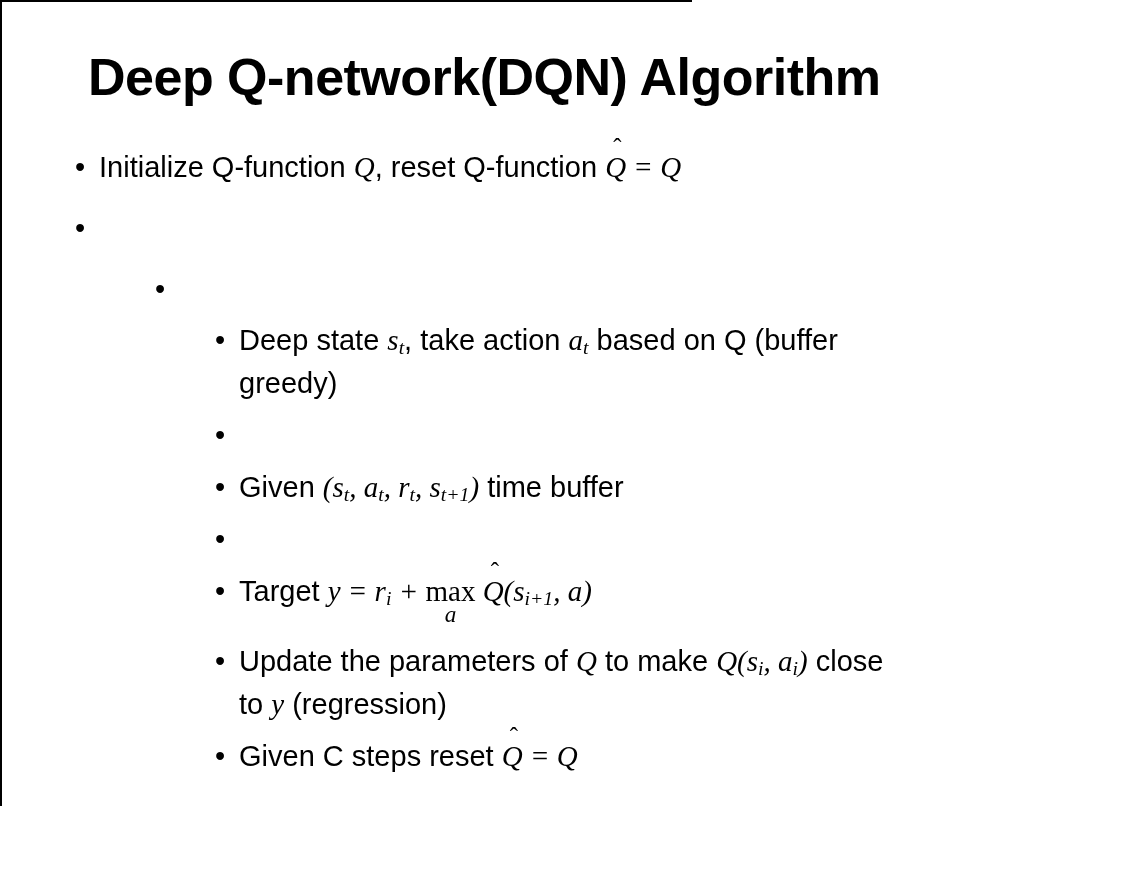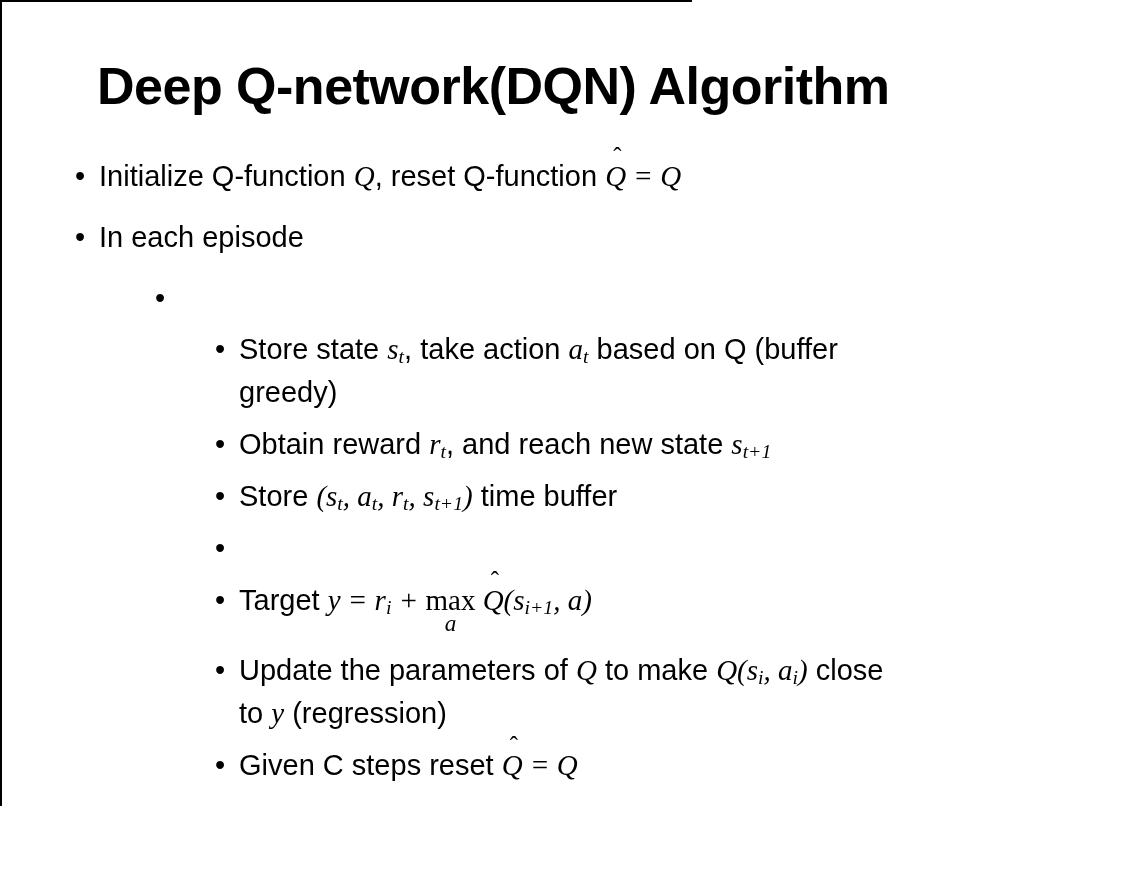--- a/index.html
+++ b/index.html
@@ -11,21 +11,21 @@
     position: relative;
     overflow: hidden;
   }
   .slide { position: absolute; inset: 0; }
 
   
   .frame-top  { position: absolute; top: 0; left: 0; width: 692px; height: 2px; background: #000; }
   .frame-left { position: absolute; top: 0; left: 0; width: 2px; height: 806px; background: #000; }
 
   .title {
-    margin: 9px;
+    margin: 0;
     padding: 48px 20px 0 88px;
     font-size: 52px;
     font-weight: bold;
     letter-spacing: -0.5px;
     line-height: 1.15;
   }
 
   .body {
     margin-top: 38px;
     font-size: 29px;
@@ -82,36 +82,34 @@
 
   <h1 class="title">Deep Q-network(DQN) Algorithm</h1>
 
   <div class="body">
       <div class="b l1">
         <span class="marker">•</span>
         <span class="content"><span class="txt">Initialize Q-function </span><span class="math">Q</span><span class="txt">, reset Q-function </span><span class="math hat-wrap"><span>Q</span><span class="hat-mark">ˆ</span></span><span class="math"> = Q</span></span>
       </div>
       <div class="b l1">
         <span class="marker">•</span>
-        <span class="content"><span class="txt">In each episode</span></span>
       </div>
       <div class="b l2">
         <span class="marker">•</span>
       </div>
       <div class="b l3">
         <span class="marker">•</span>
-        <span class="content"><span class="txt">Store state </span><span class="math">s</span><sub class="msub">t</sub><span class="txt">, take action </span><span class="math">a</span><sub class="msub">t</sub><span class="txt"> based on Q (buffer</span><br><span class="txt">greedy)</span></span>
+        <span class="content"><span class="txt">Deep state </span><span class="math">s</span><sub class="msub">t</sub><span class="txt">, take action </span><span class="math">a</span><sub class="msub">t</sub><span class="txt"> based on Q (buffer</span><br><span class="txt">greedy)</span></span>
       </div>
       <div class="b l3">
         <span class="marker">•</span>
-        <span class="content"><span class="txt">Obtain reward </span><span class="math">r</span><sub class="msub">t</sub><span class="txt">, and reach new state </span><span class="math">s</span><sub class="msub">t+1</sub></span>
       </div>
       <div class="b l3">
         <span class="marker">•</span>
-        <span class="content"><span class="txt">Store </span><span class="math">(s</span><sub class="msub">t</sub><span class="math">, a</span><sub class="msub">t</sub><span class="math">, r</span><sub class="msub">t</sub><span class="math">, s</span><sub class="msub">t+1</sub><span class="math">)</span><span class="txt"> time buffer</span></span>
+        <span class="content"><span class="txt">Given </span><span class="math">(s</span><sub class="msub">t</sub><span class="math">, a</span><sub class="msub">t</sub><span class="math">, r</span><sub class="msub">t</sub><span class="math">, s</span><sub class="msub">t+1</sub><span class="math">)</span><span class="txt"> time buffer</span></span>
       </div>
       <div class="b l3">
         <span class="marker">•</span>
       </div>
       <div class="b l3 has-under">
         <span class="marker">•</span>
         <span class="content"><span class="txt">Target </span><span class="math">y = r</span><sub class="msub">i</sub><span class="math"> + </span><span class="limop"><span class="limop-main">max</span><span class="limop-under math">a</span></span><span class="math"> </span><span class="math hat-wrap"><span>Q</span><span class="hat-mark">ˆ</span></span><span class="math">(s</span><sub class="msub">i+1</sub><span class="math">, a)</span></span>
       </div>
       <div class="b l3">
         <span class="marker">•</span>

